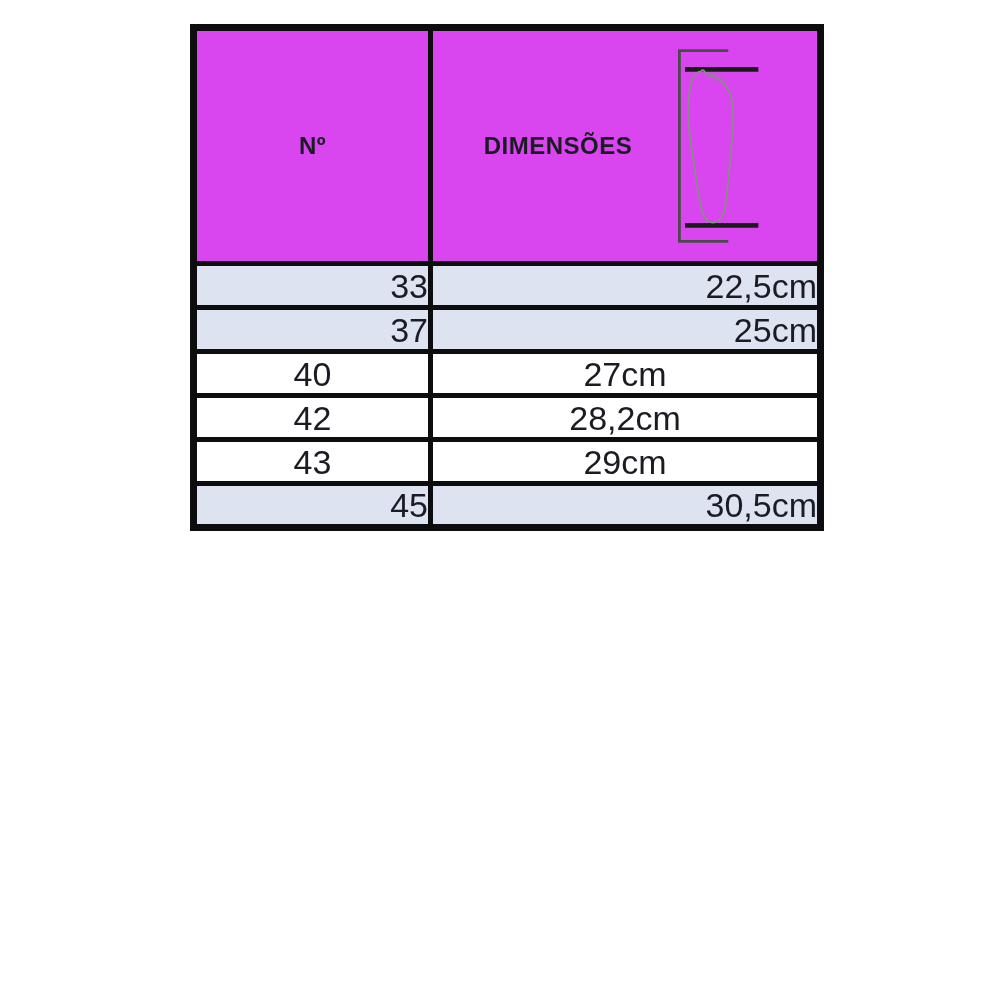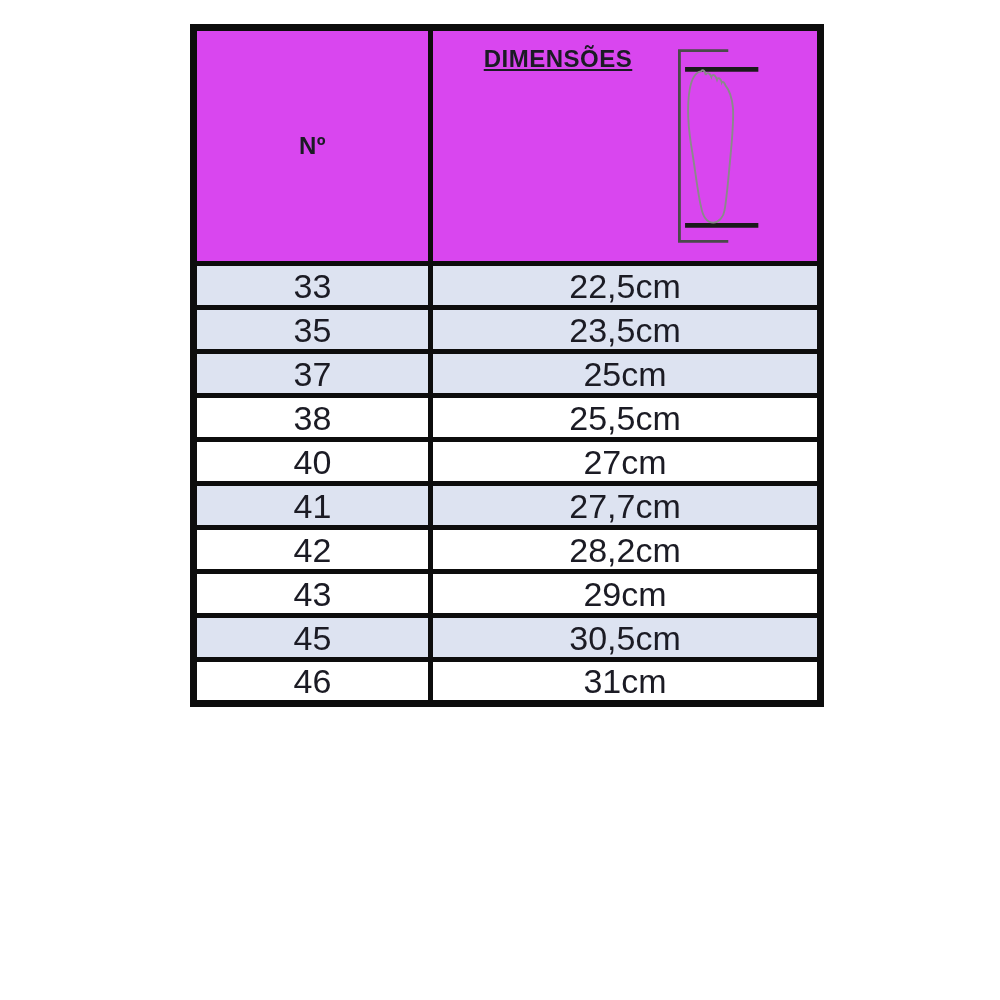--- a/index.html
+++ b/index.html
@@ -38,38 +38,39 @@
     height: 236px;
     background: #d946ef;
     font-size: 24px;
     font-weight: bold;
     letter-spacing: 0.5px;
   }
   th.col-size  { width: 237px; }
   th.col-dim   { width: 390px; }
   .dim-header-inner {
     display: flex;
+    align-items: center;
     justify-content: center;
     gap: 36px;
-    text-decoration: underline;
   }
   .foot-svg {
     width: 98px;
     height: 202px;
     flex: 0 0 auto;
   }
   tbody td {
     height: 44px;
     font-size: 34px;
     font-weight: 400;
     background: var(--plain-row);
     line-height: 1;
   }
   tbody tr.shaded td {
     background: var(--shaded-row);
+    text-align: right;
   }
 </style>
 </head>
 <body>
 
 <div class="size-chart-wrap">
   <table class="size-chart">
     <thead>
       <tr>
         <th class="col-size">Nº</th>
@@ -102,50 +103,34 @@
           </div>
         </th>
       </tr>
     </thead>
     <tbody>
         <tr class="shaded">
           <td>33</td>
           <td>22,5cm</td>
         </tr>
         <tr class="shaded">
-          <td>35</td>
-          <td>23,5cm</td>
-        </tr>
-        <tr class="shaded">
           <td>37</td>
           <td>25cm</td>
         </tr>
         <tr>
-          <td>38</td>
-          <td>25,5cm</td>
-        </tr>
-        <tr>
           <td>40</td>
           <td>27cm</td>
-        </tr>
-        <tr class="shaded">
-          <td>41</td>
-          <td>27,7cm</td>
         </tr>
         <tr>
           <td>42</td>
           <td>28,2cm</td>
         </tr>
         <tr>
           <td>43</td>
           <td>29cm</td>
         </tr>
         <tr class="shaded">
           <td>45</td>
           <td>30,5cm</td>
         </tr>
-        <tr>
-          <td>46</td>
-          <td>31cm</td>
-        </tr>
       </tbody>
   </table>
 </div>
 
 </body></html>

